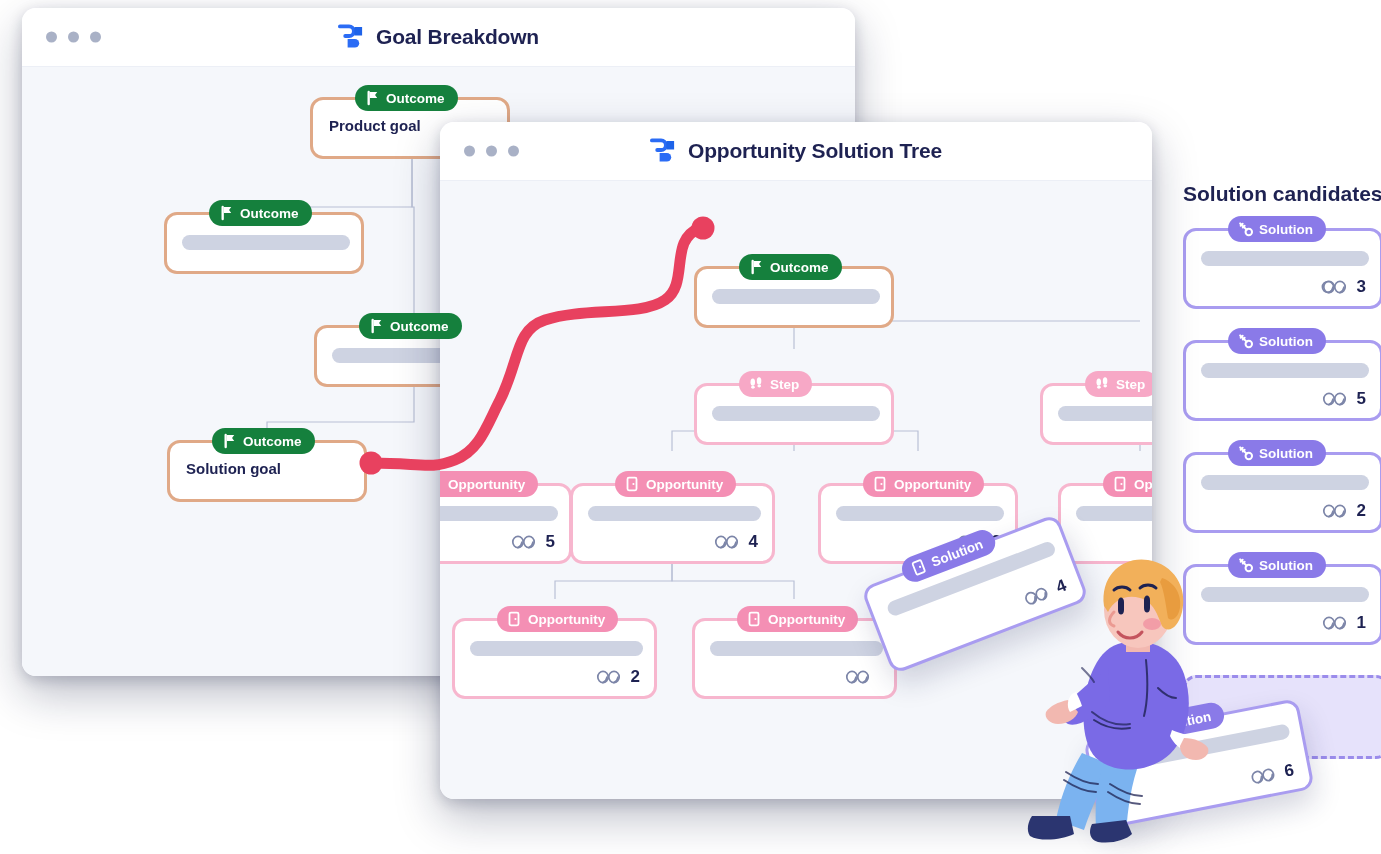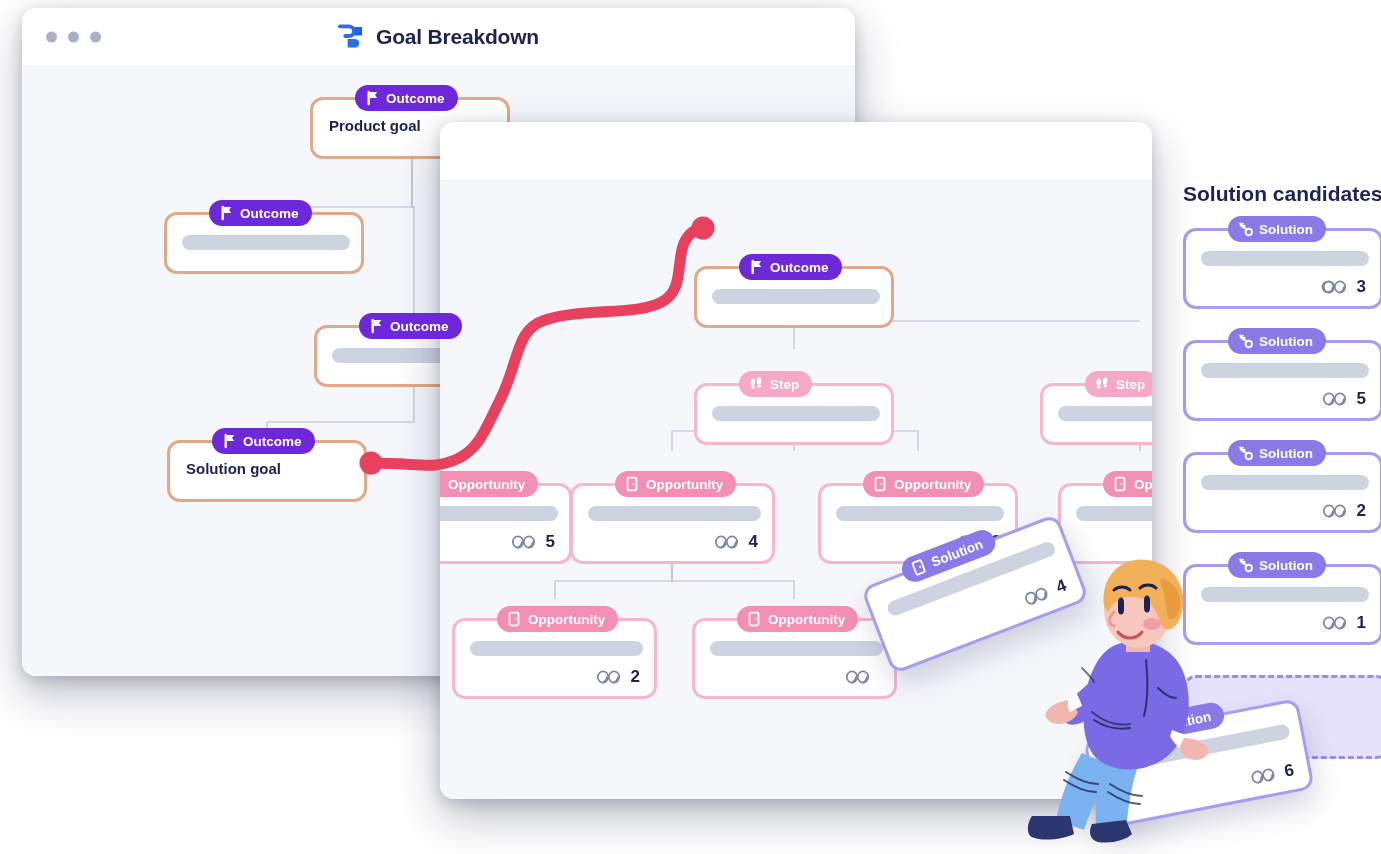--- a/index.html
+++ b/index.html
@@ -27,21 +27,21 @@
   
   .wires{position:absolute;inset:0;pointer-events:none;}
 
   
   .node{position:absolute;box-sizing:border-box;background:#ffffff;
         border-radius:13px;border:3px solid #e0a987;}
   .node .bar{position:absolute;left:15px;top:20px;height:15px;border-radius:8px;
              background:#ced3e2;}
   .badge{position:absolute;top:-15px;left:42px;height:26px;display:flex;
          align-items:center;gap:5px;padding:0 13px 0 8px;border-radius:14px;
-         background:#6d28d9;color:#fff;font-size:13.5px;font-weight:700;
+         background:#15803d;color:#fff;font-size:13.5px;font-weight:700;
          white-space:nowrap;z-index:3;}
   .badge .bi{width:18px;height:18px;flex:0 0 18px;display:block;}
   .node .label{position:absolute;left:16px;top:17px;font-size:15px;font-weight:700;
                color:#1e2252;}
   .cmt{position:absolute;right:14px;bottom:9px;display:flex;align-items:center;gap:6px;
        color:#1e2252;font-size:17px;font-weight:600;}
   .cmt svg{display:block;}
 
   
   .n-step{border-color:#f7b6ce;padding-left:8px;}    .n-step .badge{background:#f7a8c6;}
@@ -230,20 +230,35 @@
         </svg>
         <span>1</span>
       </div>
     </div>
 
     <div class="dropzone" style="left:8px;top:495px;width:200px;height:78px;"></div>
   </div>
 
   <div class="window" style="left:440px;top:122px;width:712px;height:677px;">
 
+    <div class="titlebar">
+      <div class="dots">
+        <span class="dot"></span>
+        <span class="dot"></span>
+        <span class="dot"></span>
+      </div>
+      <div class="title-wrap">
+        <svg class="logo" viewBox="0 0 28 26">
+          <path d="M2 2h9.5a5 5 0 0 1 0 10H7.5" fill="none" stroke="#2b6cf5" stroke-width="4" stroke-linecap="round"></path>
+          <path d="M17 2.5h8v9h-8z" fill="#1e63e9"></path>
+          <path d="M10 15h7.5a4.5 4.5 0 0 1 0 9H10z" fill="#2b6cf5"></path>
+        </svg>
+        <span class="title-text">Opportunity Solution Tree</span>
+      </div>
+    </div>
 
     <div class="canvas">
       <svg class="wires" viewBox="0 0 712 619" preserveAspectRatio="none">
         <g fill="none" stroke="#b9c0d6" stroke-width="1.2">
           <path d="M354 110 V140 H354 V168"></path>
           <path d="M354 110 V140 H700"></path>
           <path d="M354 218 V250 H232 V270"></path>
           <path d="M354 218 V250 H354 V270"></path>
           <path d="M354 218 V250 H478 V270"></path>
           <path d="M232 370 V400 H115 V418"></path>

